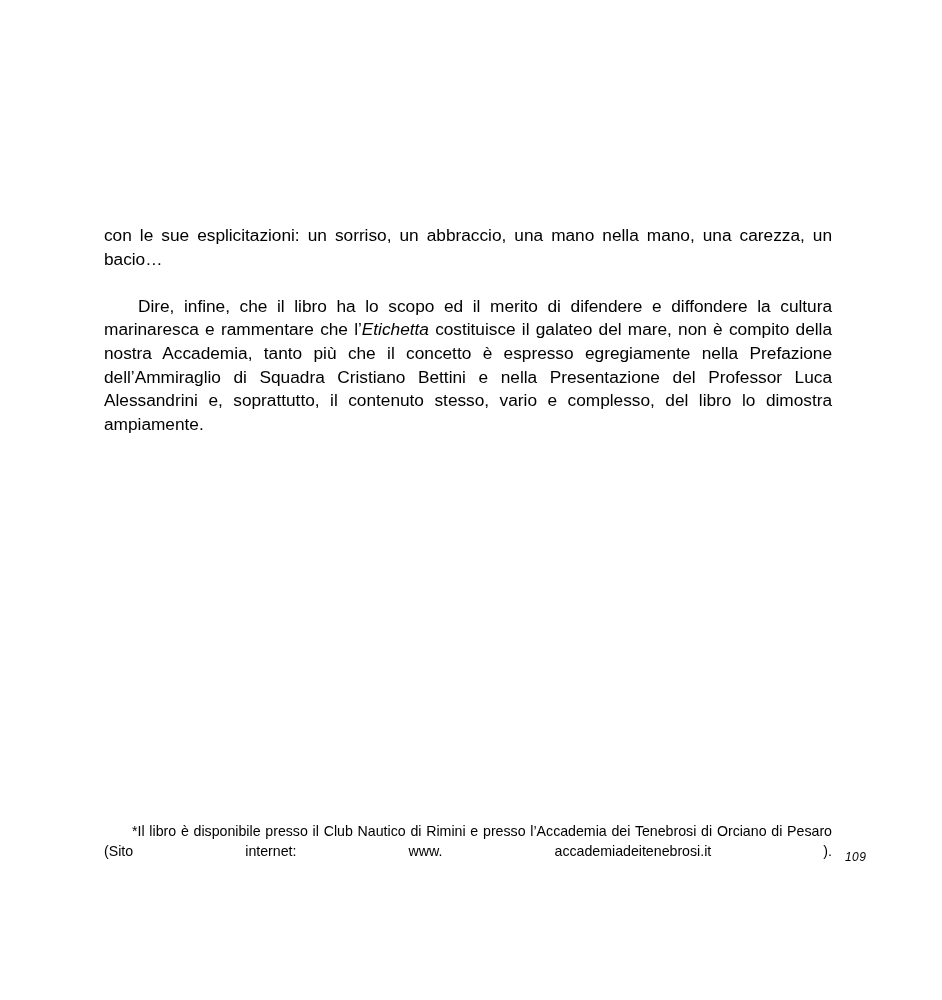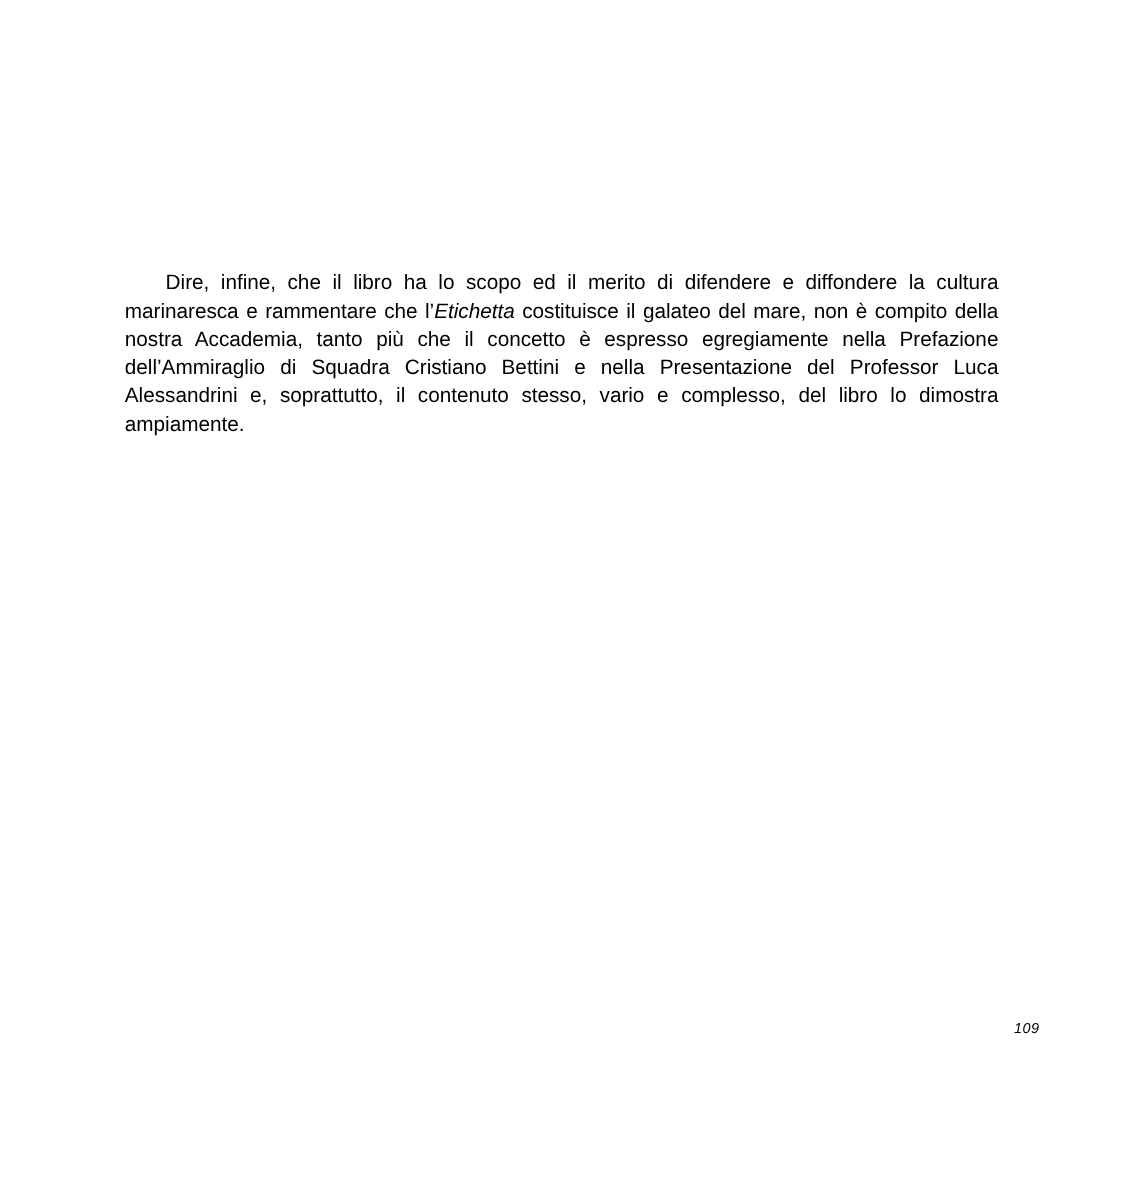--- a/index.html
+++ b/index.html
@@ -102,21 +102,25 @@
     letter-spacing: 0.4px;
   }
 </style>
 </head>
 <body>
 
 <div class="page">
 
   <div class="body-block">
 
+    <p class="para continuation">con le sue esplicitazioni: un sorriso, un abbraccio, una mano nella mano, una carezza, un bacio…</p>
 
     <p class="para indented"><span>Dire, infine, che il libro ha lo scopo ed il merito di difendere e diffondere la cultura marinaresca e rammentare che l’</span><span class="ital">Etichetta</span><span> costituisce il galateo del mare, non è compito della nostra Accademia, tanto più che il concetto è espresso egregiamente nella Prefazione dell’Ammiraglio di Squadra Cristiano Bettini e nella Presentazione del Professor Luca Alessandrini e, soprattutto, il contenuto stesso, vario e complesso, del libro lo dimostra ampiamente.</span></p>
 
   </div>
 
+  <div class="footnote-block">
+    <p class="footnote">*Il libro è disponibile presso il Club Nautico di Rimini e presso l’Accademia dei Tenebrosi di Orciano di Pesaro (Sito internet: www. accademiadeitenebrosi.it ).</p>
+  </div>
 
   <div class="folio">109</div>
 
 </div>
 
 </body></html>

